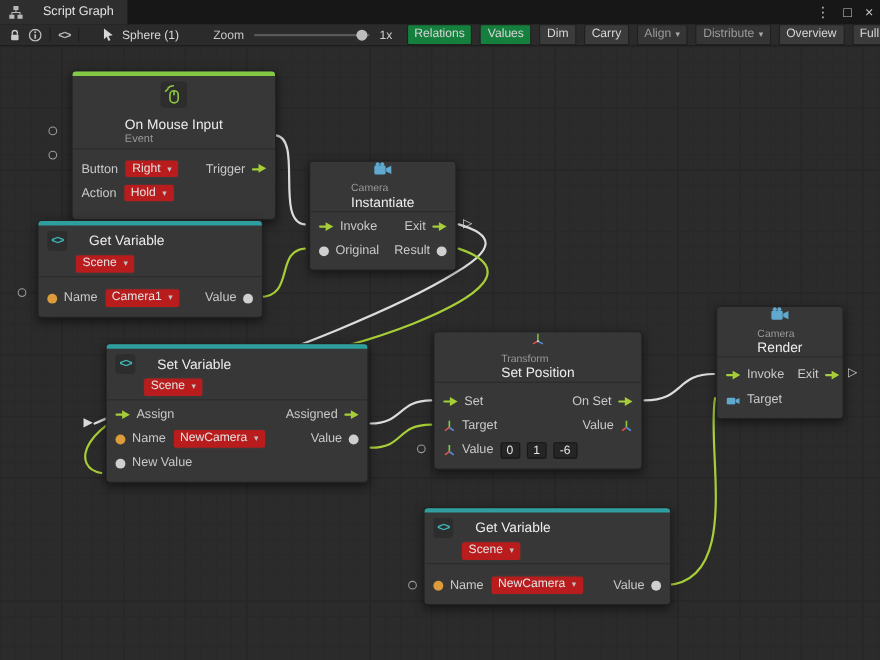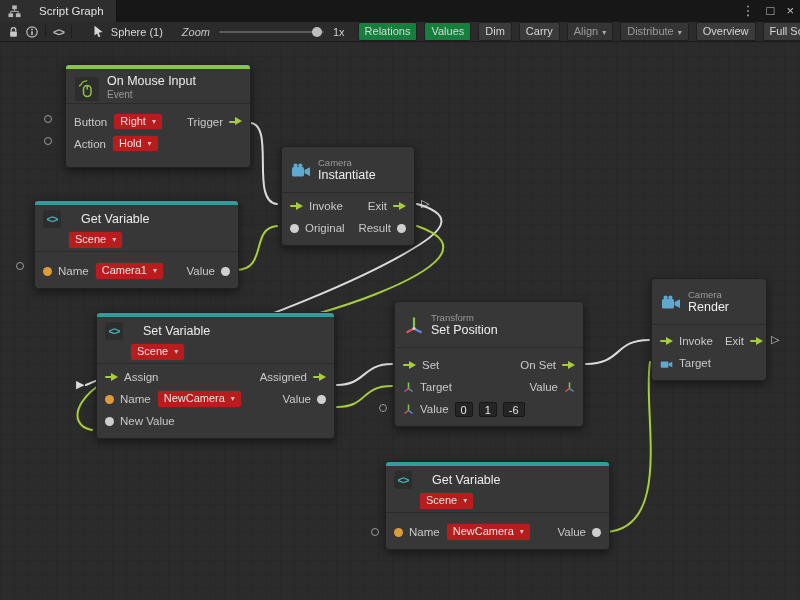--- a/index.html
+++ b/index.html
@@ -12,21 +12,21 @@
   .tab span { font-size:11.5px; color:#E2E2E2; }
   .win-controls { position:absolute; right:6px; top:0; height:22px; display:flex; align-items:center; gap:12px; }
   .wc { font-size:13px; color:#C4C4C4; line-height:22px; cursor:default; }
 
   
   .toolbar { height:20px; background:#2B2B2B; border-bottom:1px solid #1C1C1C; display:flex; align-items:center; gap:7px; padding:0 0 0 8px; font-size:11px; color:#CFCFCF; overflow:hidden; white-space:nowrap; }
   .tb-sep { width:1px; height:13px; background:#1E1E1E; flex:none; }
   .tb-ico { display:flex; align-items:center; flex:none; }
   .code-glyph { font-size:11px; font-weight:bold; color:#BDBDBD; letter-spacing:-1px; }
   .sel-label { color:#DADADA; }
-  .zoom-label { margin-left:12px; color:#C6C6C6;font-style:italic; }
+  .zoom-label { margin-left:24px; color:#C6C6C6; }
   .slider { width:105px; height:2px; background:#5A5A5A; border-radius:1px; position:relative; flex:none; margin:0 2px; }
   .knob { position:absolute; right:2px; top:-4px; width:10px; height:10px; border-radius:50%; background:#BDBDBD; }
   .tb-btn { flex:none; background:#3B3B3B; border:1px solid #202020; border-radius:2px; padding:2px 6px; font-size:11px; color:#D6D6D6; line-height:1.1; }
   .tb-btn.on { background:#15803d; }
   .tb-btn.dim { background:#353535; color:#9B9B9B; }
   .tb-btn.caret::after { content:"▾"; font-size:8px; margin-left:4px; color:#AAA; }
 
   
   .canvas { position:absolute; left:0; top:42px; width:800px; height:558px;
     background-color:#2B2B2B;
@@ -36,22 +36,22 @@
       linear-gradient(#202020 1px, transparent 1px),
       linear-gradient(90deg,#202020 1px, transparent 1px);
     background-size:14px 14px,14px 14px,56px 56px,56px 56px; }
   .wires { position:absolute; left:0; top:0; }
 
   
   .node { position:absolute; background:#373737; border:1px solid #222; border-radius:4px; box-shadow:0 3px 9px rgba(0,0,0,.5); }
   .strip { height:4px; border-radius:3px 3px 0 0; }
   .strip.green { background:#84C944; }
   .strip.teal { background:#2E9E9E; }
-  .ehdr { display:flex; align-items:flex-end; gap:8px; padding:5px 9px 2px; }
-  .ghdr { display:flex; align-items:center; gap:7px; padding:0 9px; height:45px; }
+  .ehdr { display:flex; align-items:center; gap:8px; padding:5px 9px 2px;flex-direction:column; }
+  .ghdr { display:flex; align-items:center; gap:7px; padding:0 9px; height:45px;flex-direction:column; }
   .vhdr { display:flex; align-items:center; gap:20px; padding:3px 8px 0; height:24px; }
   .titles { display:flex; flex-direction:column; line-height:1.18; }
   .caption { font-size:9.5px; color:#9A9A9A; }
   .title { font-size:12.5px; color:#EDEDED; }
   .subtitle { font-size:10px; color:#9A9A9A; }
   .icon-box { width:24px; height:24px; background:#2D2D2D; border-radius:3px; display:flex; align-items:center; justify-content:center; flex:none; }
   .icon-box.sm { width:18px; height:18px; }
   .var-glyph::before { content:"<>"; color:#3FB9B9; font-size:11px; font-weight:bold; letter-spacing:-1px; }
   .scope-row { height:22px; display:flex; align-items:center; padding:0 8px 0 33px; }
   .body { border-top:1px solid #2B2B2B; padding:4px 0 6px; }

